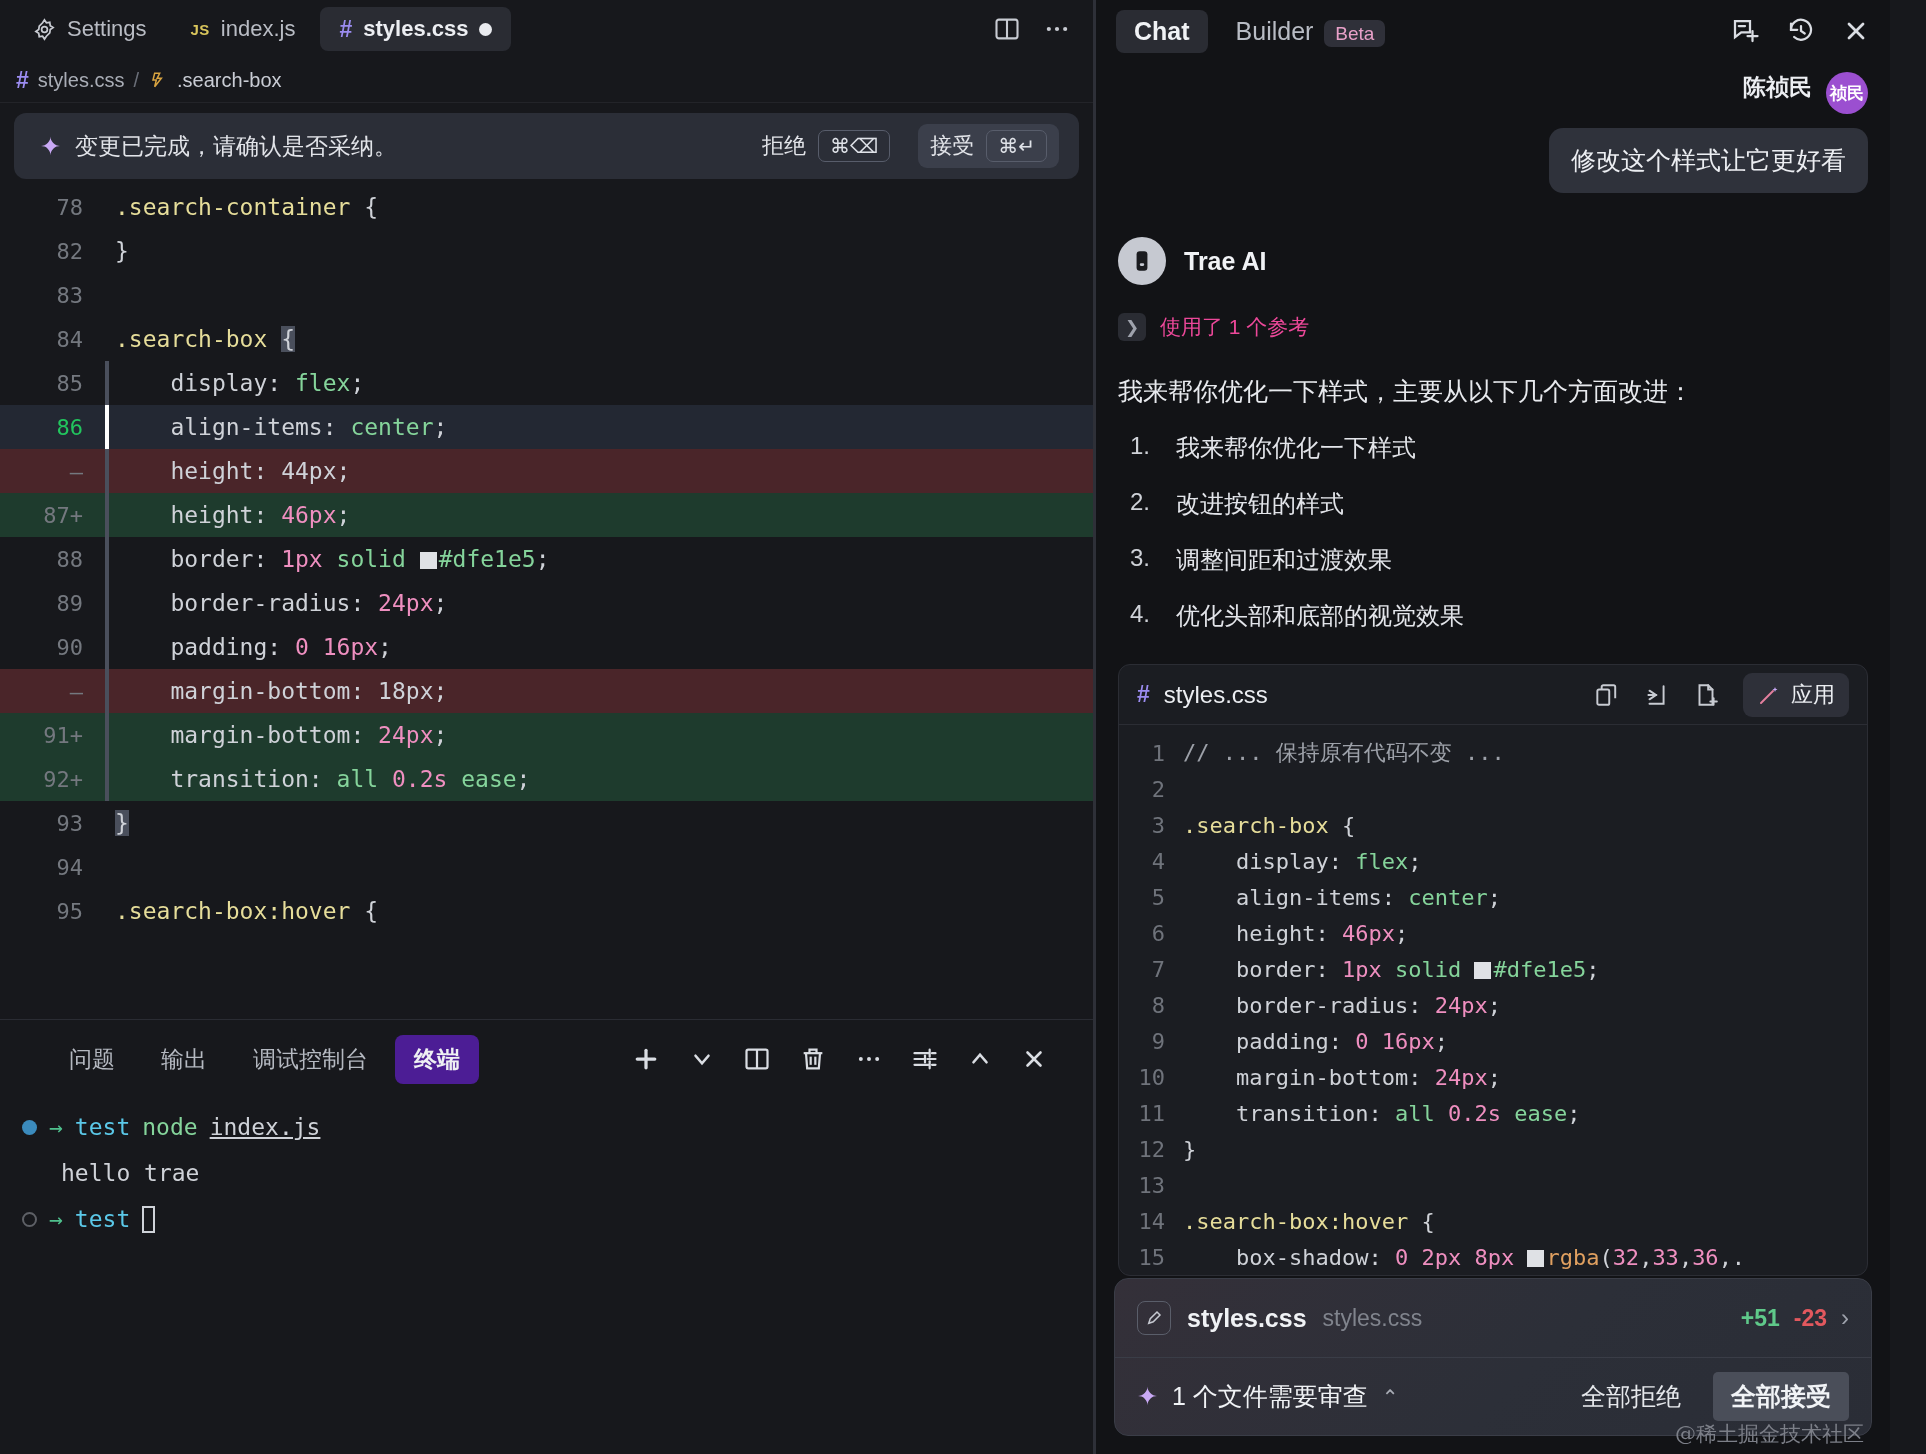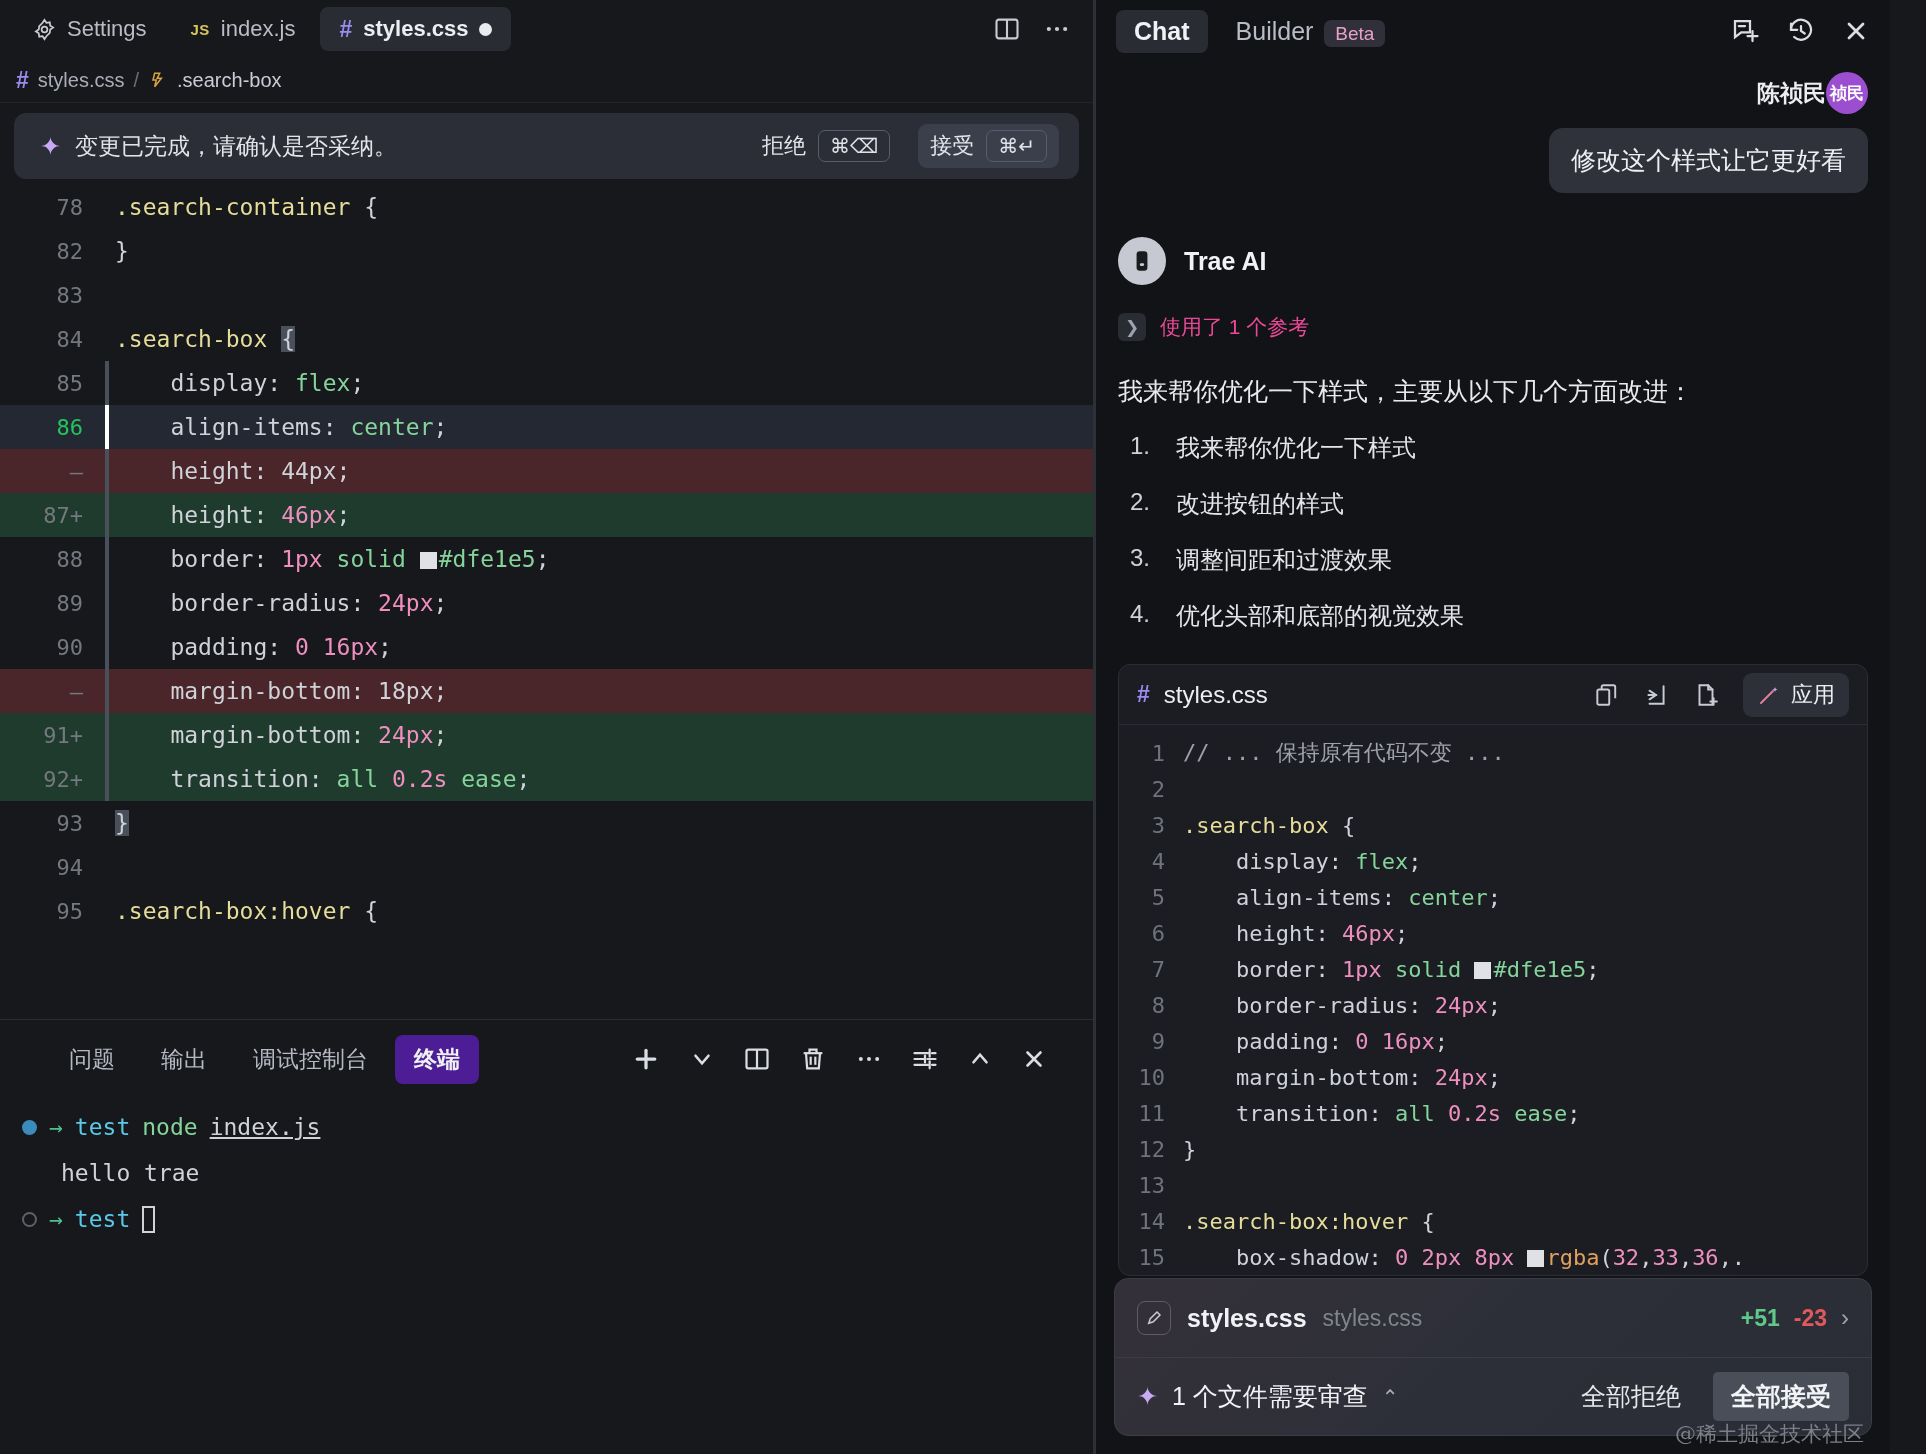--- a/index.html
+++ b/index.html
@@ -119,21 +119,21 @@
   }
   .chat-head { height: 62px; display:flex; align-items:center; padding: 0 20px; gap: 10px; flex:none; }
   .ctab { font-size: 25px; color: #b8bcc4; padding: 7px 18px; border-radius: 8px; }
   .ctab.active { background: #2a2c33; color: #f0f2f5; font-weight: 600; }
   .beta {
     font-size: 19px; color: #e8a0c8; background: #2f3039;
     border-radius: 7px; padding: 3px 11px; margin-left: 4px;
   }
   .chat-head-right { margin-left: auto; display:flex; align-items:center; gap: 26px; }
 
-  .user-row { display:flex; align-items:center; justify-content:flex-end; padding: 10px 22px 0 0; flex:none; }
+  .user-row { display:flex; align-items:flex-start; justify-content:flex-end; gap: 14px; padding: 10px 22px 0 0; flex:none; }
   .user-name { font-size: 23px; color: #eceef2; font-weight: 600; }
   .avatar {
     width: 42px; height: 42px; border-radius: 50%;
     background: #9b4fd0; color: #fff; font-size: 17px;
     display:flex; align-items:center; justify-content:center; font-weight: 600;
   }
 
   .chat-body { flex: 1 1 auto; overflow: hidden; padding: 0 22px; position: relative; }
   .bubble-row { display:flex; justify-content: flex-end; margin-top: 14px; }
   .bubble {

